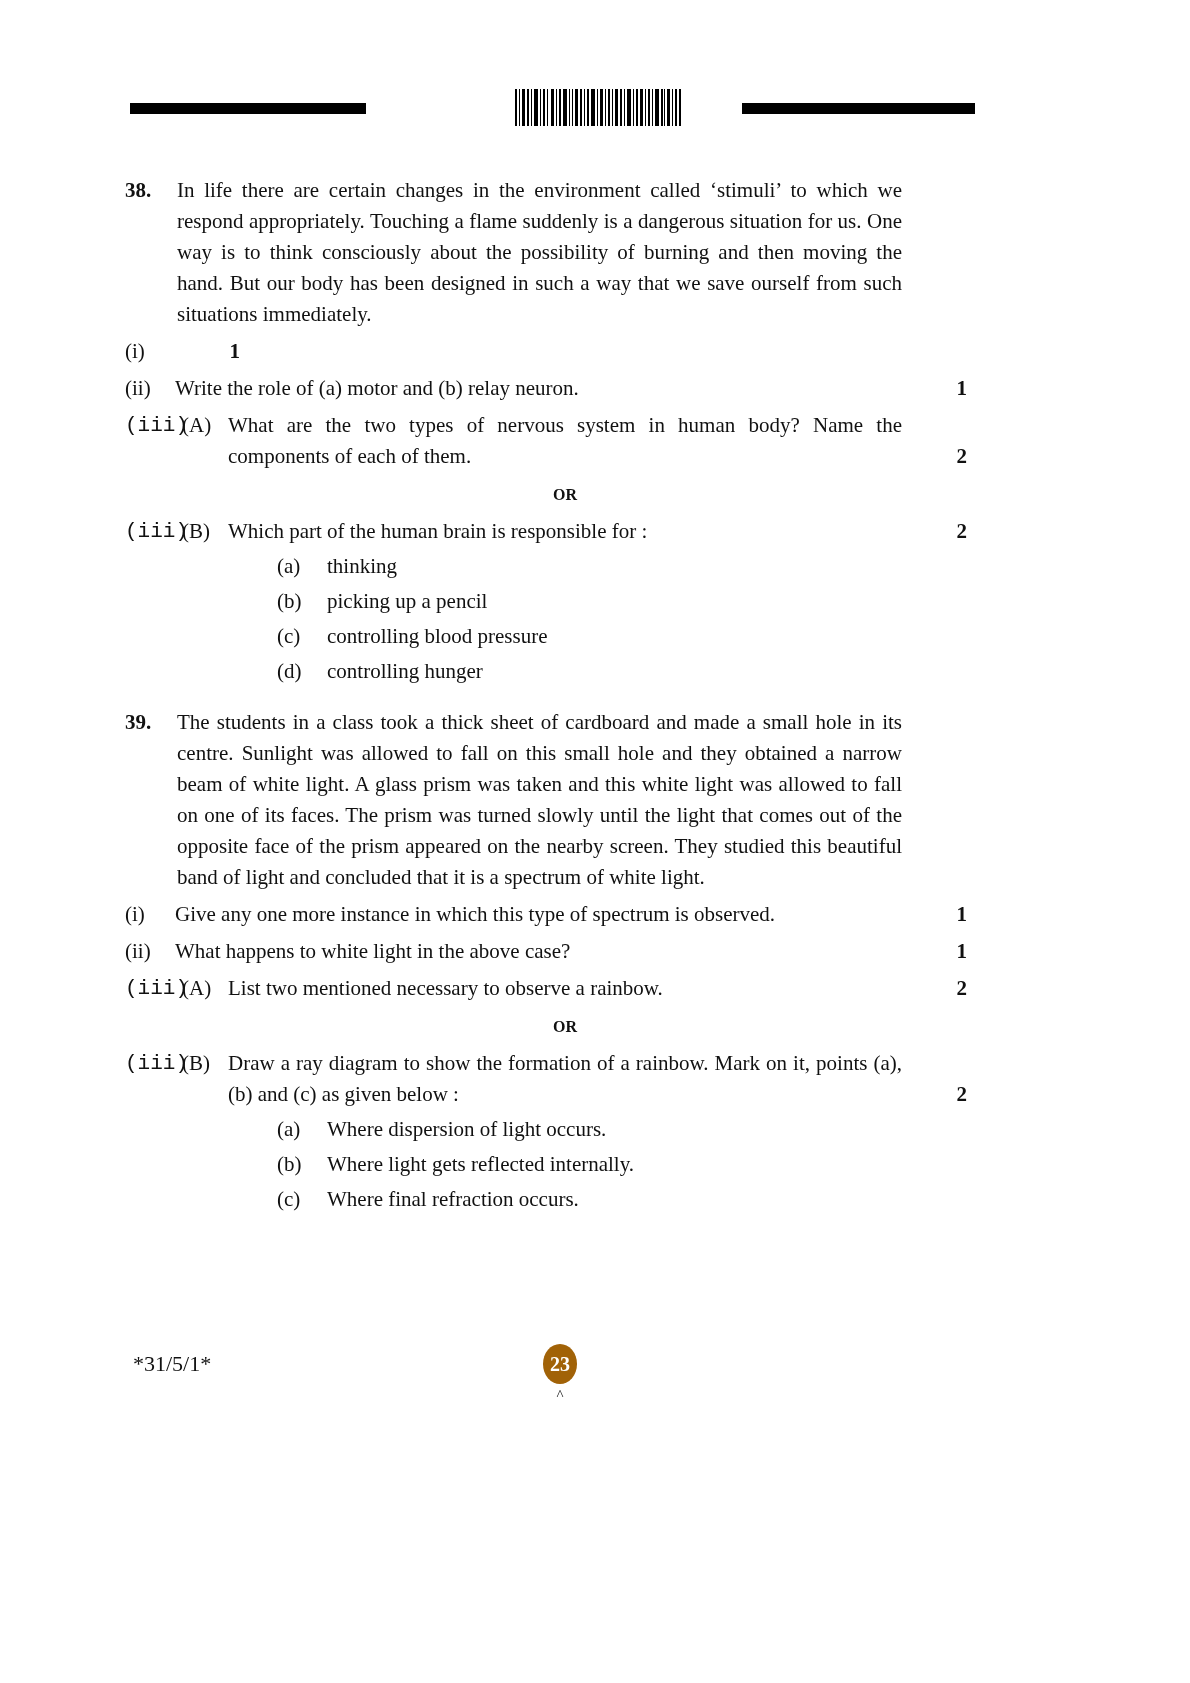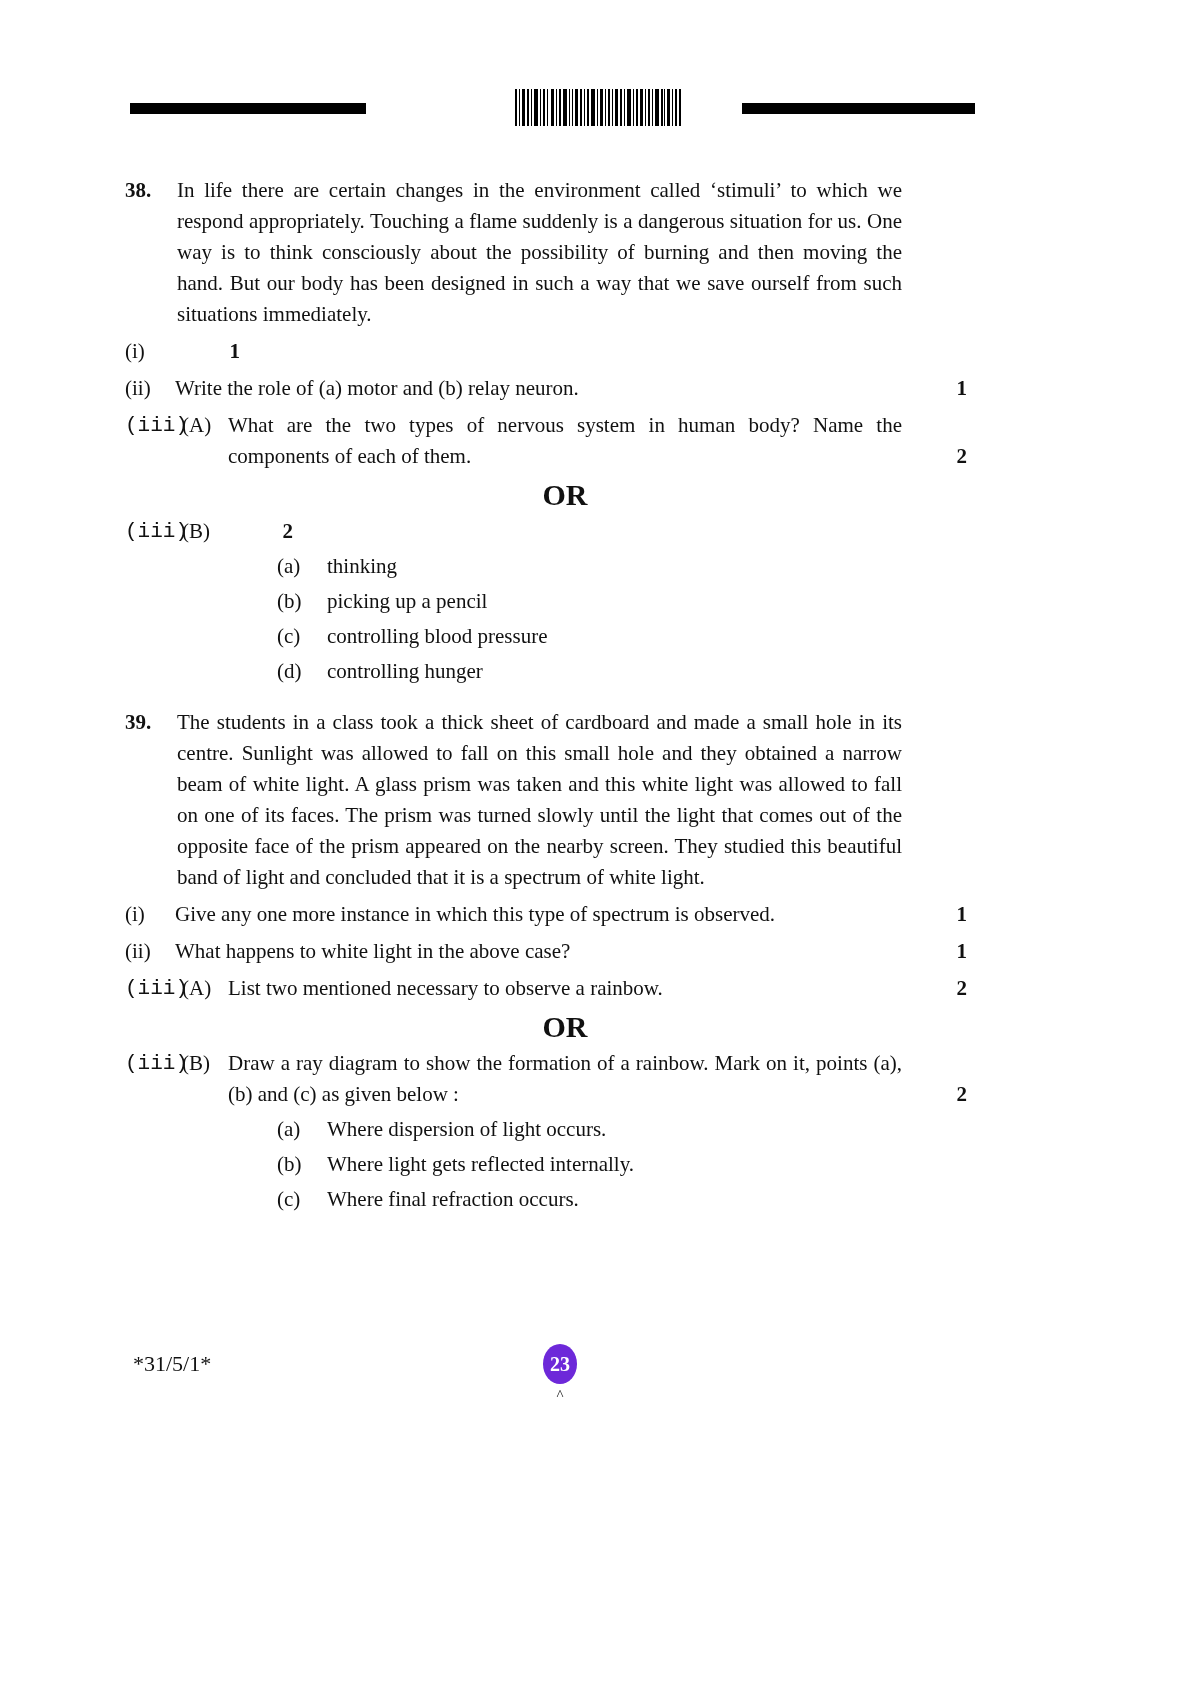--- a/index.html
+++ b/index.html
@@ -30,27 +30,27 @@
   .lab{flex:0 0 50px;}
   .lab2{flex:0 0 103px;display:flex;}
   .lab2a{width:57px;font-family:Liberation Mono, monospace;}
   .txt{flex:1;text-align:justify;}
   .marks{flex:0 0 65px;text-align:right;font-weight:bold;align-self:flex-end;}
 
   .opt{display:flex;align-items:flex-start;margin:4px 0 0 152px;}
   .opt .lab{flex:0 0 50px;}
   .opt .txt{flex:1;text-align:left;}
 
-  .or{font-weight:bold;text-align:center;margin:7px 65px 2px 103px;font-size:30px;}
+  .or{font-weight:bold;text-align:center;margin:7px 65px 2px 103px;font-size:16px;}
 
   
   .paper-code{position:absolute;left:133px;top:1348px;font-size:22px;}
   .badge{
     position:absolute;left:543px;top:1344px;width:34px;height:40px;
-    background:#6d28d9;border-radius:50%;color:#fff;display:flex;
+    background:#a16207;border-radius:50%;color:#fff;display:flex;
     align-items:center;justify-content:center;font-size:20px;font-weight:bold;line-height:1;
   }
   .caret{position:absolute;left:543px;top:1388px;width:34px;text-align:center;font-size:15px;line-height:1;}
 </style>
 </head>
 <body>
 
 <div class="page">
 
   <div class="rule rule-left"></div>
@@ -130,20 +130,21 @@
         <span class="marks">2</span>
       </div>
 
       <div class="or">OR</div>
 
       <div class="row lvl2">
         <span class="lab2">
           <span class="lab2a">(iii)</span>
           <span class="lab2b">(B)</span>
         </span>
+        <span class="txt">Which part of the human brain is responsible for :</span>
         <span class="marks">2</span>
       </div>
 
       <div class="opt">
         <span class="lab">(a)</span>
         <span class="txt">thinking</span>
       </div>
       <div class="opt">
         <span class="lab">(b)</span>
         <span class="txt">picking up a pencil</span>

